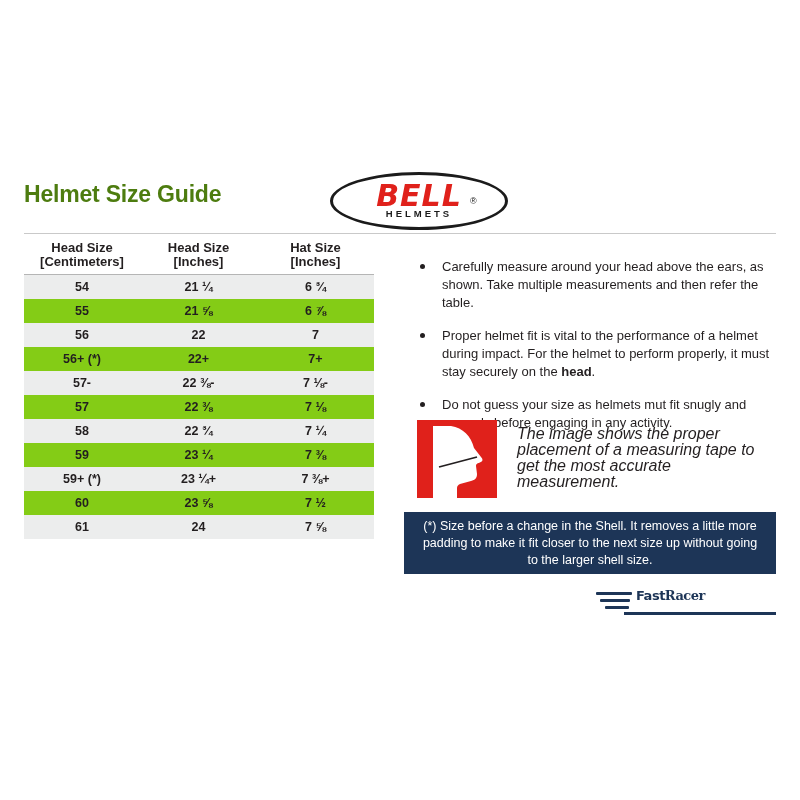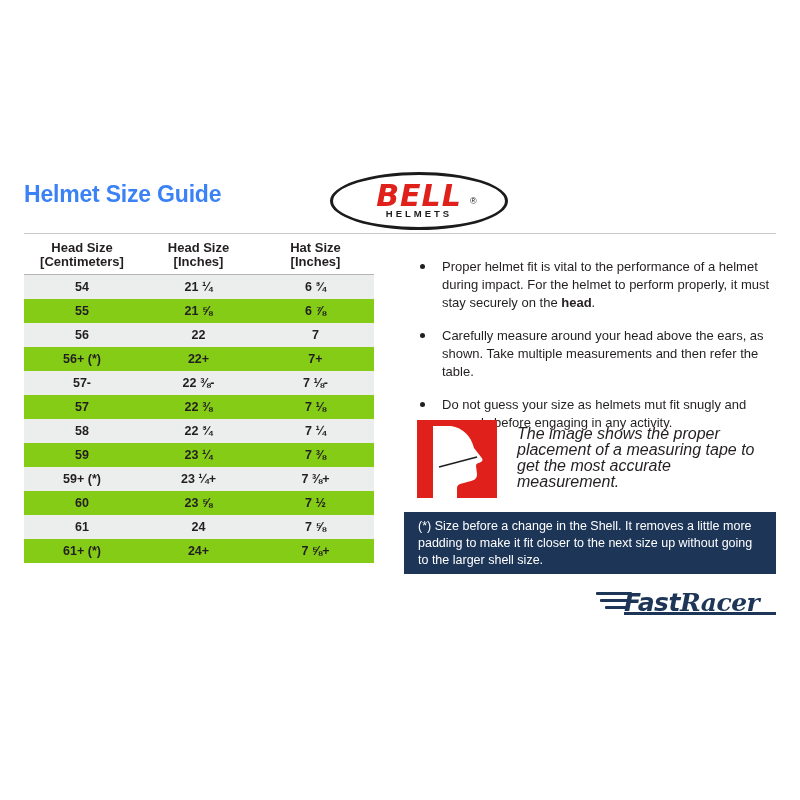--- a/index.html
+++ b/index.html
@@ -29,21 +29,21 @@
     width: 752px;
     height: 60px;
   }
   .title {
     position: absolute;
     left: 0;
     top: 3px;
     font-size: 23px;
     font-weight: bold;
     letter-spacing: -0.2px;
-    color: #3b82f6;
+    color: #4d7c0f;
   }
   .bell-logo {
     position: absolute;
     left: 306px;
     top: -6px;
     width: 182px;
     height: 62px;
   }
   .bell-oval {
     position: absolute;
@@ -195,42 +195,42 @@
     position: absolute;
     left: 404px;
     top: 512px;
     width: 372px;
     height: 62px;
     background: #1d3557;
     color: #ffffff;
     display: flex;
     align-items: center;
     justify-content: center;
+    text-align: center;
     box-sizing: border-box;
     padding: 6px 14px;
   }
   .note-text {
     font-size: 12.5px;
     line-height: 17px;
   }
   
   .fastracer {
     position: absolute;
     left: 596px;
     top: 588px;
     width: 182px;
     height: 26px;
   }
   .fr-text {
     position: absolute;
-    left: 28px;
+    left: 40px;
     top: 0px;
-    font-size: 25px;
-    font-weight: bold;
-    font-style: italic;
+    font-size: 13px;
+    font-weight: bold;
     color: #1d3557;
     letter-spacing: -0.5px;
     font-family: "DejaVu Sans", sans-serif;
   }
   .fr-text .racer {
     font-family: "DejaVu Serif", serif;
   }
   .fr-streak {
     position: absolute;
     background: #1d3557;
@@ -338,37 +338,32 @@
         <tr class="even">
           <td class="c1">60</td>
           <td class="c2">23 ⅝</td>
           <td class="c3">7 ½</td>
         </tr>
         <tr class="odd">
           <td class="c1">61</td>
           <td class="c2">24</td>
           <td class="c3">7 ⅝</td>
         </tr>
-        <tr class="even">
-          <td class="c1">61+ (*)</td>
-          <td class="c2">24+</td>
-          <td class="c3">7 ⅝+</td>
-        </tr>
       </tbody>
     </table>
   </div>
 
   <div class="bullets">
     <div class="bullet">
       <span class="dot"></span>
-      <span>Proper helmet fit is vital to the performance of a helmet during impact. For the helmet to perform properly, it must stay securely on the </span><b>head</b><span>.</span>
+      <span>Carefully measure around your head above the ears, as shown. Take multiple measurements and then refer the table.</span>
     </div>
     <div class="bullet">
       <span class="dot"></span>
-      <span>Carefully measure around your head above the ears, as shown. Take multiple measurements and then refer the table.</span>
+      <span>Proper helmet fit is vital to the performance of a helmet during impact. For the helmet to perform properly, it must stay securely on the </span><b>head</b><span>.</span>
     </div>
     <div class="bullet">
       <span class="dot"></span>
       <span>Do not guess your size as helmets mut fit snugly and securely before engaging in any activity.</span>
     </div>
   </div>
 
   <div class="head-block">
     <div class="head-img">
       <svg class="head-silhouette" viewBox="0 0 62 72" xmlns="http://www.w3.org/2000/svg">

